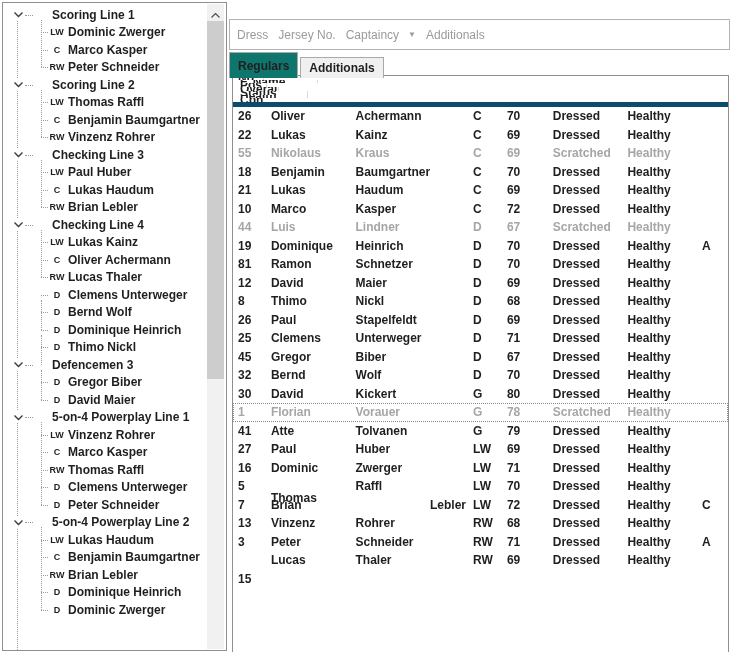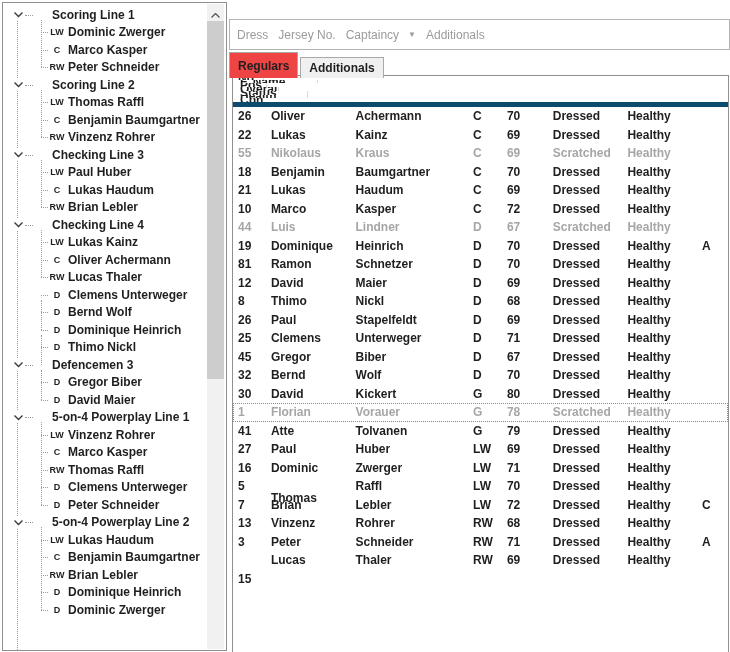--- a/index.html
+++ b/index.html
@@ -35,21 +35,21 @@
   .right{position:absolute;left:229px;top:19px;width:501px;height:650px;}
   .toolbar{position:absolute;left:0;top:0;right:0;height:31px;border:1px solid #b3b3b3;
            box-sizing:border-box;display:flex;align-items:center;gap:10px;padding-left:7px;
            color:#9b9b9b;font-size:12px;background:#fff;}
   .tb-item{display:flex;align-items:center;gap:9px;}
   .caret{font-size:8px;line-height:1;}
 
   .tabstrip{position:absolute;left:0;top:33px;height:26px;display:flex;align-items:flex-end;z-index:5;}
   .tab{box-sizing:border-box;border:1px solid #a9a9a9;border-bottom:none;font-size:12px;
        font-weight:600;padding:0 8px;display:flex;align-items:center;}
-  .tab.sel{height:26px;background:#ef4444;z-index:6;}
+  .tab.sel{height:26px;background:#0f766e;z-index:6;}
   .tab.unsel{height:21px;background:#f0f0f0;margin-left:2px;}
 
   .tablebox{position:absolute;left:3px;top:56px;right:1px;bottom:0;box-sizing:border-box;
             border:1px solid #8f8f8f;border-bottom:none;background:#fff;overflow:hidden;}
   .thead{display:flex;height:26px;border-bottom:5px solid #0c4a6e;align-items:flex-start;flex-direction:column;}
   .hc{box-sizing:border-box;border-right:1px solid #d9d9d9;display:flex;align-items:center;
       padding-left:7px;font-size:12px;font-weight:600;white-space:nowrap;overflow:hidden;}
   .hc:first-child{padding-left:5px;}
   .hc:last-child{border-right:none;}
   .trow{display:flex;height:18.5px;align-items:center;}
@@ -506,21 +506,21 @@
           <div class="c" style="width: 118px;">Raffl</div>
           <div class="c" style="width: 34px;">LW</div>
           <div class="c" style="width: 46px;">70</div>
           <div class="c" style="width: 75px;">Dressed</div>
           <div class="c" style="width: 75px;">Healthy</div>
           <div class="c" style="width: 33px;"></div>
         </div>
         <div class="trow">
           <div class="c" style="width: 31px;">7</div>
           <div class="c" style="width: 85px;">Brian</div>
-          <div class="c" style="width: 118px;">Lebler</div>
+          <div class="c" style="width: 118px; text-align: right;">Lebler</div>
           <div class="c" style="width: 34px;">LW</div>
           <div class="c" style="width: 46px;">72</div>
           <div class="c" style="width: 75px;">Dressed</div>
           <div class="c" style="width: 75px;">Healthy</div>
           <div class="c" style="width: 33px;">C</div>
         </div>
         <div class="trow">
           <div class="c" style="width: 31px;">13</div>
           <div class="c" style="width: 85px;">Vinzenz</div>
           <div class="c" style="width: 118px;">Rohrer</div>

